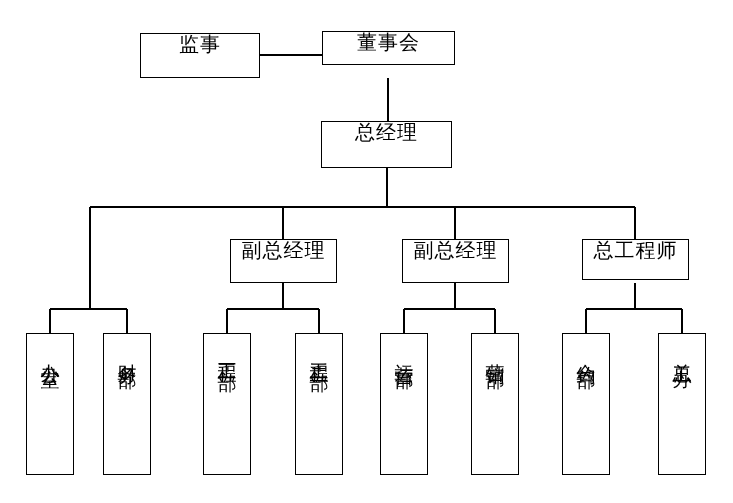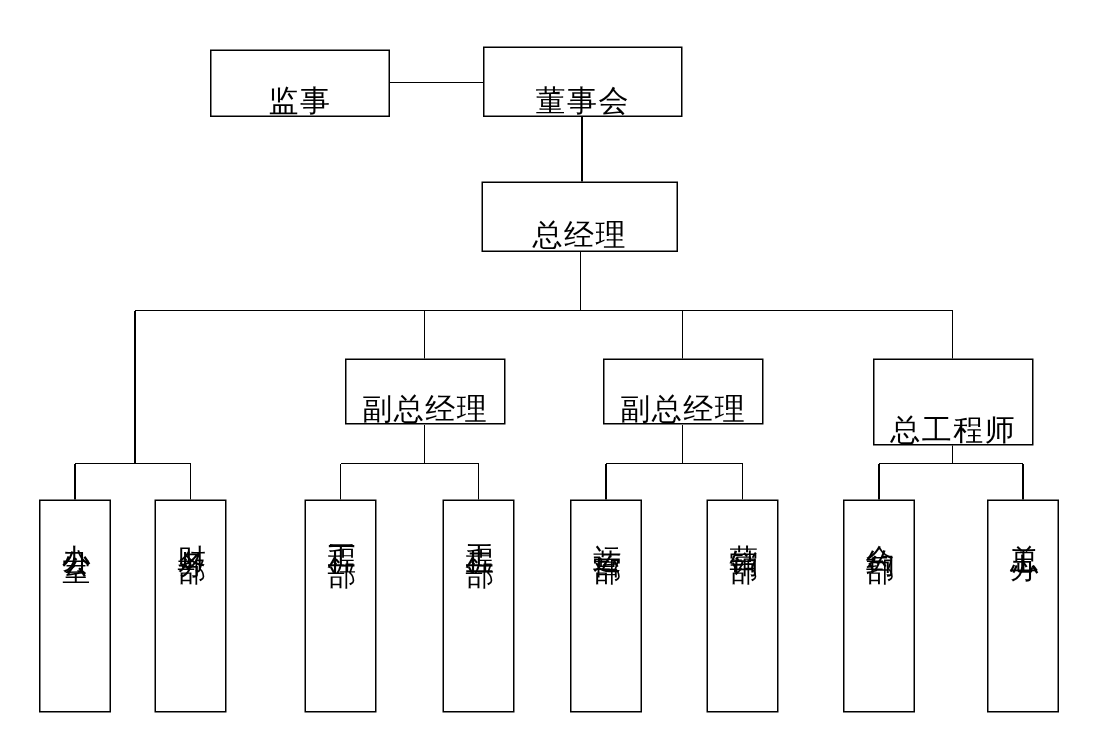--- a/index.html
+++ b/index.html
@@ -31,21 +31,21 @@
     stroke: #000000;
     stroke-width: 1.2;
     shape-rendering: crispEdges;
   }
   .node {
     position: absolute;
     box-sizing: border-box;
     border: 1.4px solid #000000;
     background: #ffffff;
     display: flex;
-    align-items: flex-end;
+    align-items: flex-start;
     justify-content: center;
     color: #000000;
   }
   .node.horizontal .node-label {
     writing-mode: horizontal-tb;
     font-size: 20px;
     letter-spacing: 1px;
     line-height: 1;
     white-space: nowrap;
   }
@@ -88,33 +88,33 @@
       <line x1="495" y1="309" x2="495" y2="333" stroke="#000000"></line>
       <line x1="635" y1="283" x2="635" y2="309" stroke="#000000"></line>
       <line x1="586" y1="309" x2="682" y2="309" stroke="#000000"></line>
       <line x1="586" y1="309" x2="586" y2="333" stroke="#000000"></line>
       <line x1="682" y1="309" x2="682" y2="333" stroke="#000000"></line>
     </svg>
   <div id="nodes-layer">
       <div class="node horizontal" style="left: 140px; top: 33px; width: 120px; height: 45px; border-color: rgb(0, 0, 0);">
         <span class="node-label">监事</span>
       </div>
-      <div class="node horizontal" style="left: 322px; top: 31px; width: 133px; height: 47px; border-color: rgb(0, 0, 0);">
+      <div class="node horizontal" style="left: 322px; top: 31px; width: 133px; height: 34px; border-color: rgb(0, 0, 0);">
         <span class="node-label">董事会</span>
       </div>
       <div class="node horizontal" style="left: 321px; top: 121px; width: 131px; height: 47px; border-color: rgb(0, 0, 0); font-family: Liberation Serif, serif;">
         <span class="node-label">总经理</span>
       </div>
       <div class="node horizontal" style="left: 230px; top: 239px; width: 107px; height: 44px; border-color: rgb(0, 0, 0);">
         <span class="node-label">副总经理</span>
       </div>
       <div class="node horizontal" style="left: 402px; top: 239px; width: 107px; height: 44px; border-color: rgb(0, 0, 0);">
         <span class="node-label">副总经理</span>
       </div>
-      <div class="node horizontal" style="left: 582px; top: 239px; width: 107px; height: 58px; border-color: rgb(0, 0, 0);">
+      <div class="node horizontal" style="left: 582px; top: 239px; width: 107px; height: 41px; border-color: rgb(0, 0, 0);">
         <span class="node-label">总工程师</span>
       </div>
       <div class="node vertical" style="left: 26px; top: 333px; width: 48px; height: 142px; border-color: rgb(0, 0, 0);">
         <span class="node-label">办公室</span>
       </div>
       <div class="node vertical" style="left: 103px; top: 333px; width: 48px; height: 142px; border-color: rgb(0, 0, 0);">
         <span class="node-label">财务部</span>
       </div>
       <div class="node vertical" style="left: 203px; top: 333px; width: 48px; height: 142px; border-color: rgb(0, 0, 0);">
         <span class="node-label">工程一部</span>

